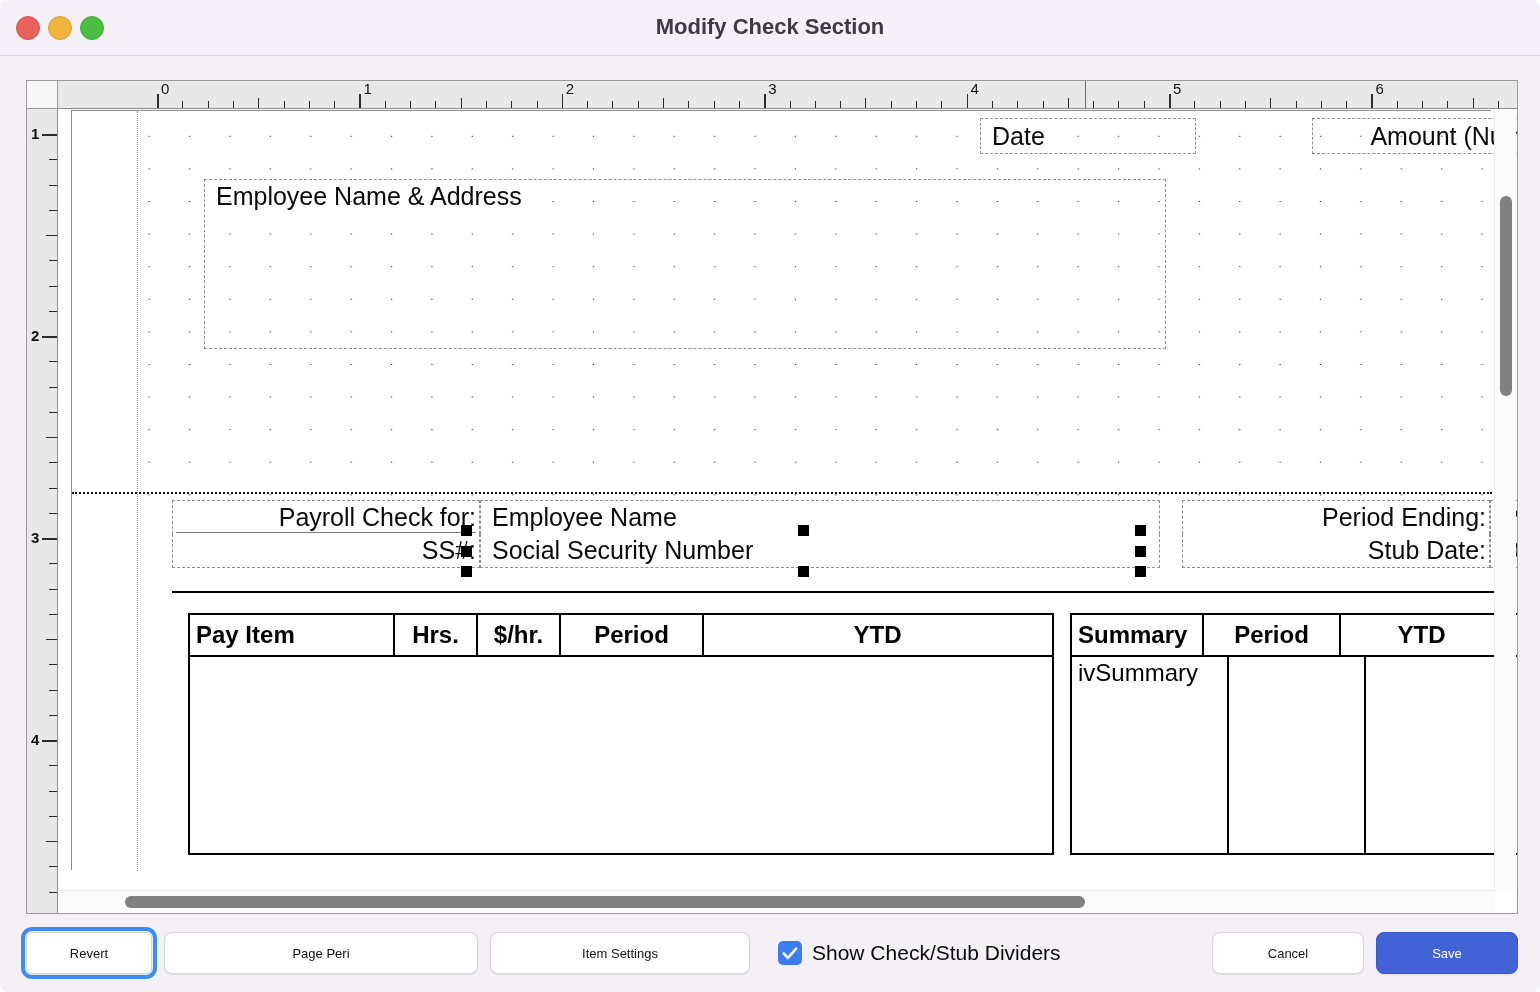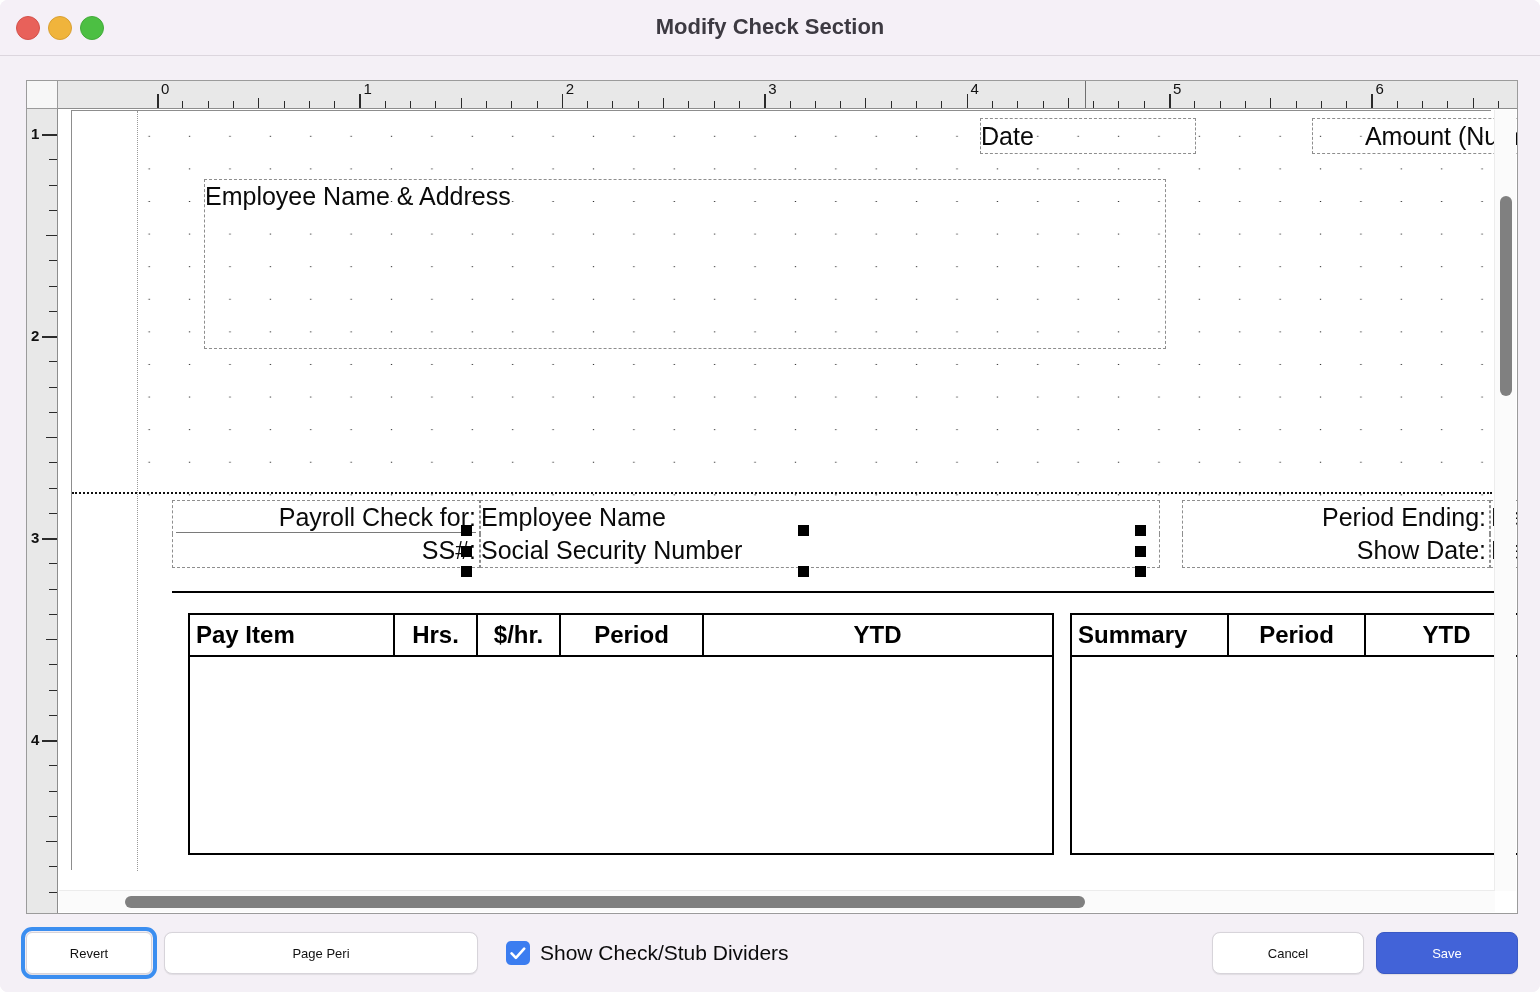--- a/index.html
+++ b/index.html
@@ -162,21 +162,21 @@
   .fld {
     position: absolute;
     border: 1px dashed #8e8e8e;
     font-size: 25px;
     color: #0a0a0a;
     line-height: 1;
     white-space: nowrap;
     background: transparent;
     display: flex;
     align-items: center;
-    padding-left: 0;
+    padding-left: 11px;
   }
   .fld.ralign { justify-content: flex-end; padding-right: 3px; padding-left: 0; }
   .fld.top { align-items: flex-start; }
 
   
   .div-dotted {
     position: absolute;
     border-top: 2px dotted #111;
     height: 0;
   }
@@ -456,21 +456,21 @@
         <div class="fld" style="left:408px; top:389px; width:680px; height:34px; border:1px dashed #8e8e8e; border-bottom:none;">Employee Name</div>
         <div class="fld ralign" style="left:100px; top:389px; width:308px; height:34px; border:1px dashed #8e8e8e; border-bottom:none;">Payroll Check for:</div>
 
         <div class="rule-thin" style="left:104px; top:421px; width:300px;"></div>
 
         <div class="fld ralign" style="left:100px; top:423px; width:308px; height:34px; border:1px dashed #8e8e8e; border-top:none;">SS#:</div>
         <div class="fld ralign" style="left:1110px; top:389px; width:308px; height:34px; border-bottom:none;">Period Ending:</div>
 
         <div class="fld" style="left:408px; top:423px; width:680px; height:34px; border:1px dashed #8e8e8e; border-top:none;">Social Security Number</div>
         <div class="fld" style="left:1418px; top:389px; width:120px; height:34px; border-bottom:none;">Pay Peri</div>
-        <div class="fld ralign" style="left:1110px; top:423px; width:308px; height:34px; border-top:none;">Show Date:</div>
+        <div class="fld ralign" style="left:1110px; top:423px; width:308px; height:34px; border-top:none;">Stub Date:</div>
         <div class="fld" style="left:1418px; top:423px; width:120px; height:34px; border-top:none;">Date2</div>
 
         <div class="sel-box">
           <div class="handle" style="left:394px; top:419px;"></div>
           <div class="handle" style="left:731px; top:419px;"></div>
           <div class="handle" style="left:1068px; top:419px;"></div>
           <div class="handle" style="left:394px; top:440px;"></div>
           <div class="handle" style="left:1068px; top:440px;"></div>
           <div class="handle" style="left:394px; top:460px;"></div>
           <div class="handle" style="left:731px; top:460px;"></div>
@@ -484,41 +484,47 @@
             <div class="cell c-left" style="width:205px;">Pay Item</div>
             <div class="cell c-center" style="width:83px;">Hrs.</div>
             <div class="cell c-center" style="width:83px;">$/hr.</div>
             <div class="cell c-center" style="width:143px;">Period</div>
             <div class="cell c-center" style="width:347px;">YTD</div>
           </div>
         </div>
 
         <div class="tbl" style="left:998px; top:502px; width:460px; height:242px;">
           <div class="hrow">
-            <div class="cell c-left" style="width:157px;">Summary</div>
+            <div class="cell c-left" style="width:132px;">Summary</div>
             <div class="cell c-center" style="width:137px;">Period</div>
             <div class="cell c-center" style="width:161px;">YTD</div>
           </div>
+          <div class="brow">
+            <div class="cell c-left" style="width:157px;">ivSummary</div>
+            <div class="cell" style="width:137px;"></div>
+            <div class="cell" style="width:161px;"></div>
+          </div>
         </div>
 
       </div>
     </div>
 
     <div class="vscroll">
       <div class="vthumb"></div>
     </div>
     <div class="hscroll">
       <div class="hthumb"></div>
     </div>
 
   </div>
 
   <div class="footer">
     <div class="btn btn-revert focus">Revert</div>
     <div class="btn btn-pagesetup">Page Peri</div>
+    <div class="btn btn-itemsettings">Item Settings</div>
 
     <div class="checkwrap">
       <div class="cbox">
         <svg width="16" height="13" viewBox="0 0 16 13">
           <path d="M1.6 6.4 L5.9 10.8 L14.2 1.6" stroke="#ffffff" stroke-width="2.6" fill="none" stroke-linecap="round" stroke-linejoin="round"></path>
         </svg>
       </div>
       <span class="cblabel">Show Check/Stub Dividers</span>
     </div>
 

